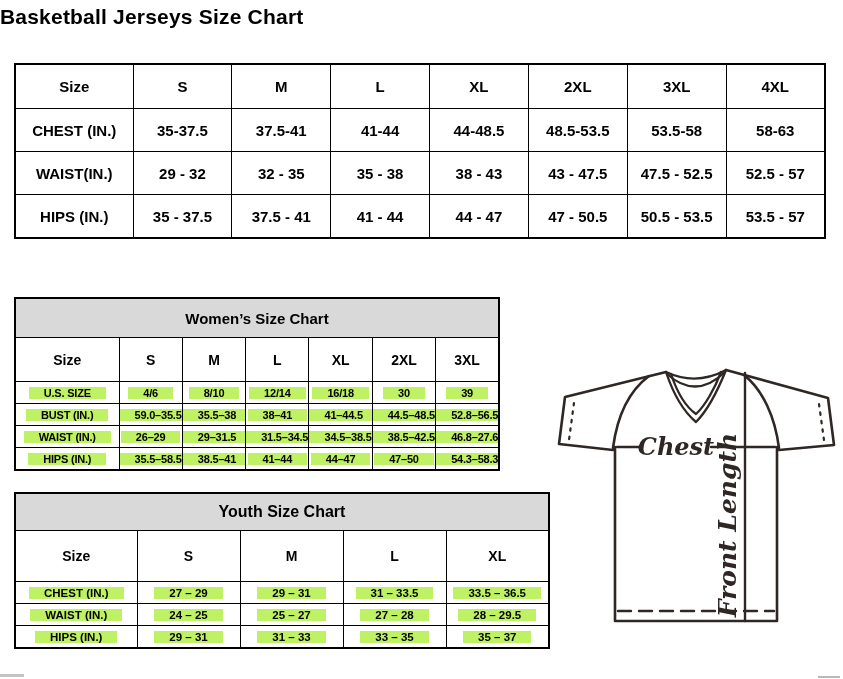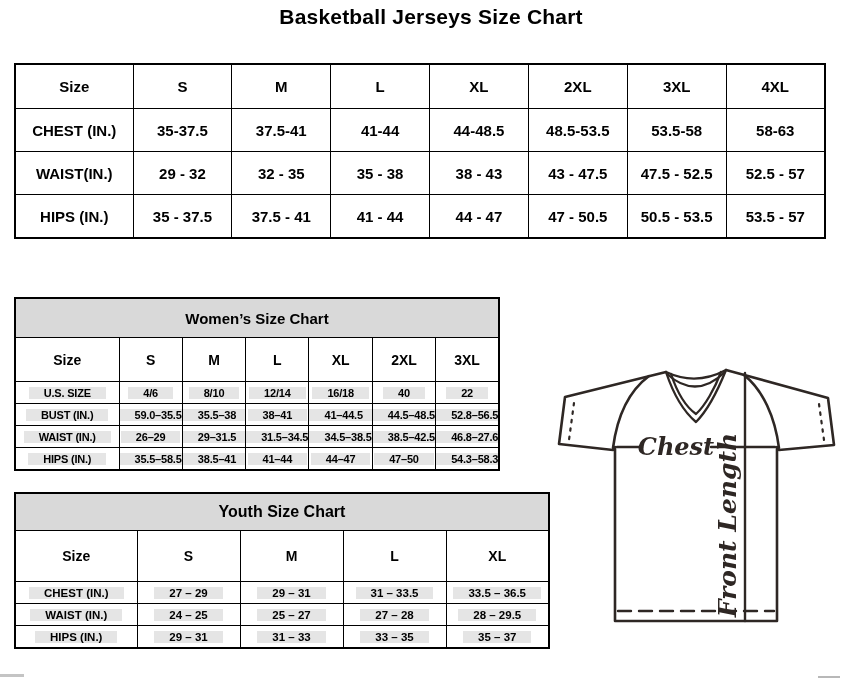--- a/index.html
+++ b/index.html
@@ -1,22 +1,22 @@
 <!DOCTYPE html>
 <html><head>
 <meta charset="utf-8">
 <style>
   html,body{margin:0;padding:0}
   body{
     width:843px;height:679px;position:relative;background:#fff;
     font-family:"Liberation Sans",sans-serif;color:#000;overflow:hidden;
   }
   .page-title{
-    position:absolute;top:5px;left:0;width:812px;text-align:center;
-    font-size:21px;font-weight:700;letter-spacing:.2px;margin-left:25px;
+    position:absolute;top:5px;left:0;width:812px;
+    font-size:21px;font-weight:700;letter-spacing:.2px;
   }
   table{position:absolute;border-collapse:collapse;table-layout:fixed;background:#fff;border:2px solid #000}
   td,th{border:1.5px solid #000;text-align:center;vertical-align:middle;padding:0;font-weight:700;overflow:hidden;white-space:nowrap}
   tr.cap td{background:#d9d9d9}
   
   #mens{left:14px;top:63px;width:812px}
   #mens col.first{width:118px}
   #mens tr.cap td{height:37px;font-size:16px}
   #mens tr.head th{height:43px;font-size:15px}
   #mens tr.data td{height:42px;font-size:15px}
@@ -25,21 +25,21 @@
   #womens col.first{width:104px}
   #womens tr.cap td{height:38px;font-size:15px}
   #womens tr.head th{height:43px;font-size:14px}
   #womens tr.data td{height:21px;font-size:11px;letter-spacing:-.2px}
   
   #youth{left:14px;top:492px;width:536px}
   #youth col.first{width:122px}
   #youth tr.cap td{height:36px;font-size:16px}
   #youth tr.head th{height:50px;font-size:14px}
   #youth tr.data td{height:21px;font-size:11.5px}
-  .hl{background:#e5e5e5;padding:0 15px}
+  .hl{background:#bef264;padding:0 15px}
   
   #jersey{position:absolute;left:545px;top:355px}
   #jersey text{
     font-family:"DejaVu Serif",serif;font-style:italic;font-weight:700;
     fill:#2e2724;stroke:none;
   }
   
   .frag{position:absolute;background:#c4c4c4}
   #frag-left{left:0;top:674px;width:24px;height:3px}
   #frag-right{left:818px;top:676px;width:22px;height:2px;background:#b8b8b8}
@@ -126,22 +126,22 @@
         <th>XL</th>
         <th>2XL</th>
         <th>3XL</th>
       </tr>
       <tr class="data">
         <td class="rowlabel"><span class="hl">U.S. SIZE</span></td>
         <td class="val"><span class="hl">4/6</span></td>
         <td class="val"><span class="hl">8/10</span></td>
         <td class="val"><span class="hl">12/14</span></td>
         <td class="val"><span class="hl">16/18</span></td>
-        <td class="val"><span class="hl">40</span></td>
-        <td class="val"><span class="hl">22</span></td>
+        <td class="val"><span class="hl">30</span></td>
+        <td class="val"><span class="hl">39</span></td>
       </tr>
       <tr class="data">
         <td class="rowlabel"><span class="hl">BUST (IN.)</span></td>
         <td class="val"><span class="hl">59.0–35.5</span></td>
         <td class="val"><span class="hl">35.5–38</span></td>
         <td class="val"><span class="hl">38–41</span></td>
         <td class="val"><span class="hl">41–44.5</span></td>
         <td class="val"><span class="hl">44.5–48.5</span></td>
         <td class="val"><span class="hl">52.8–56.5</span></td>
       </tr>

